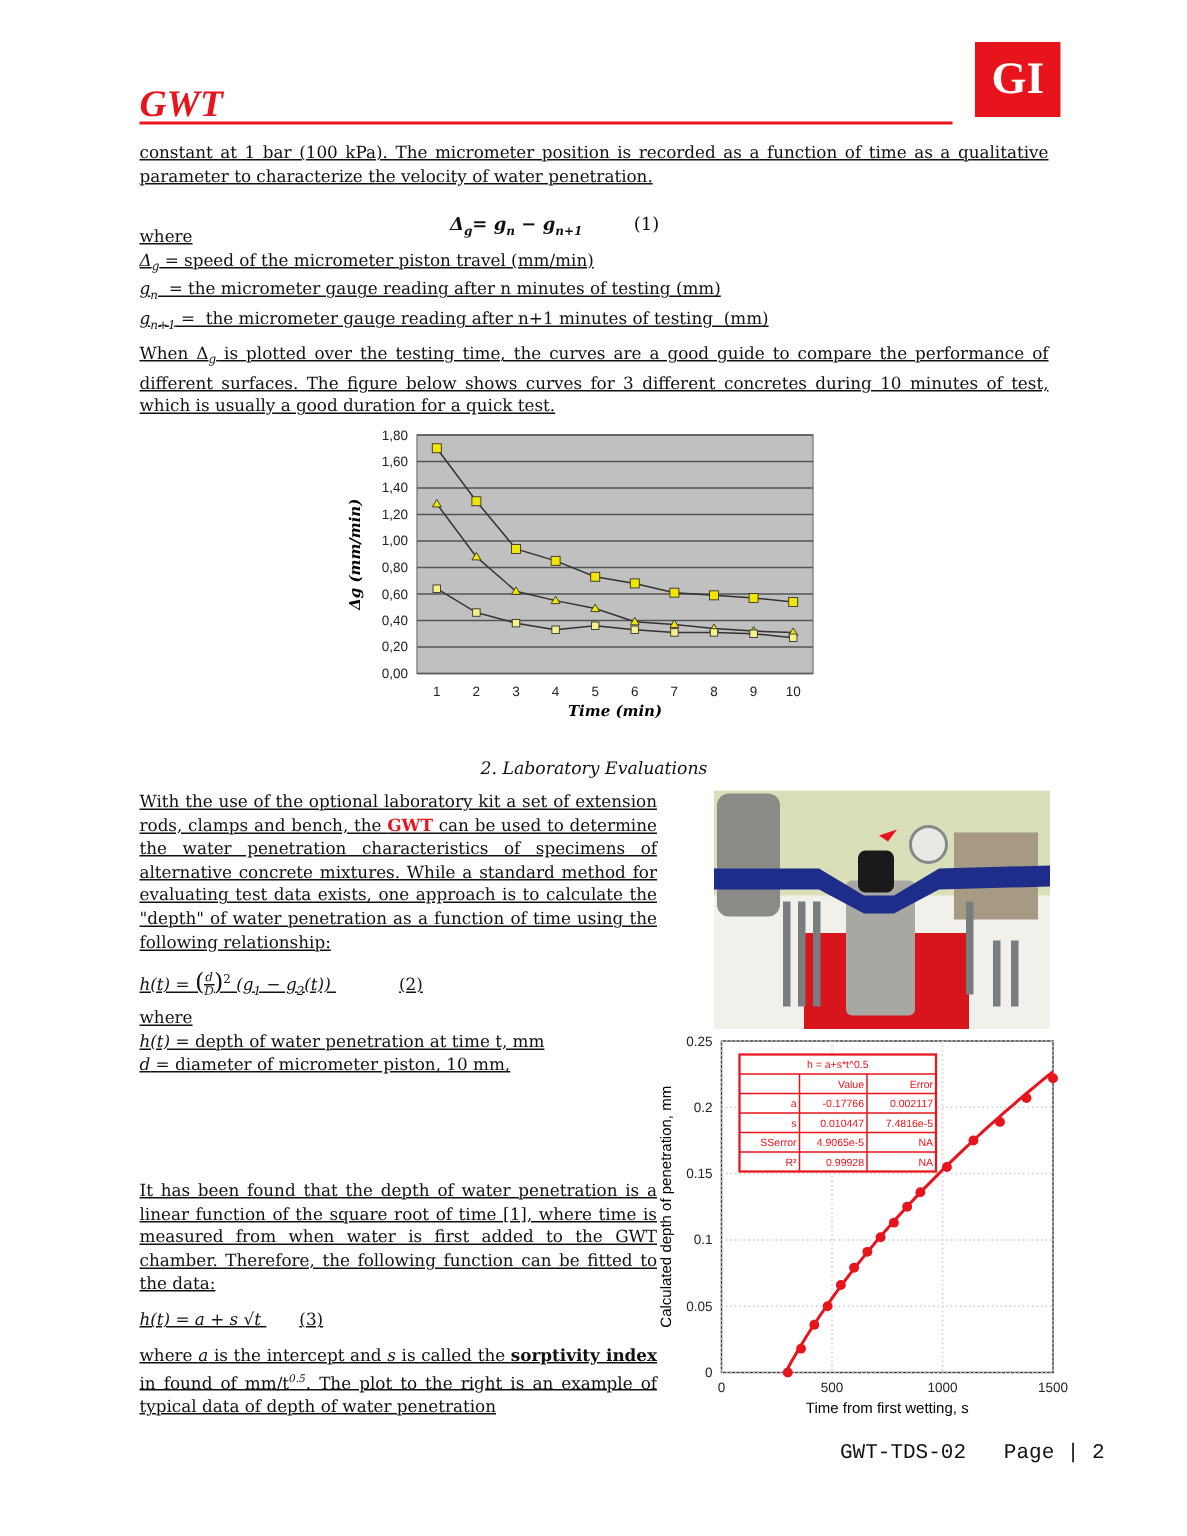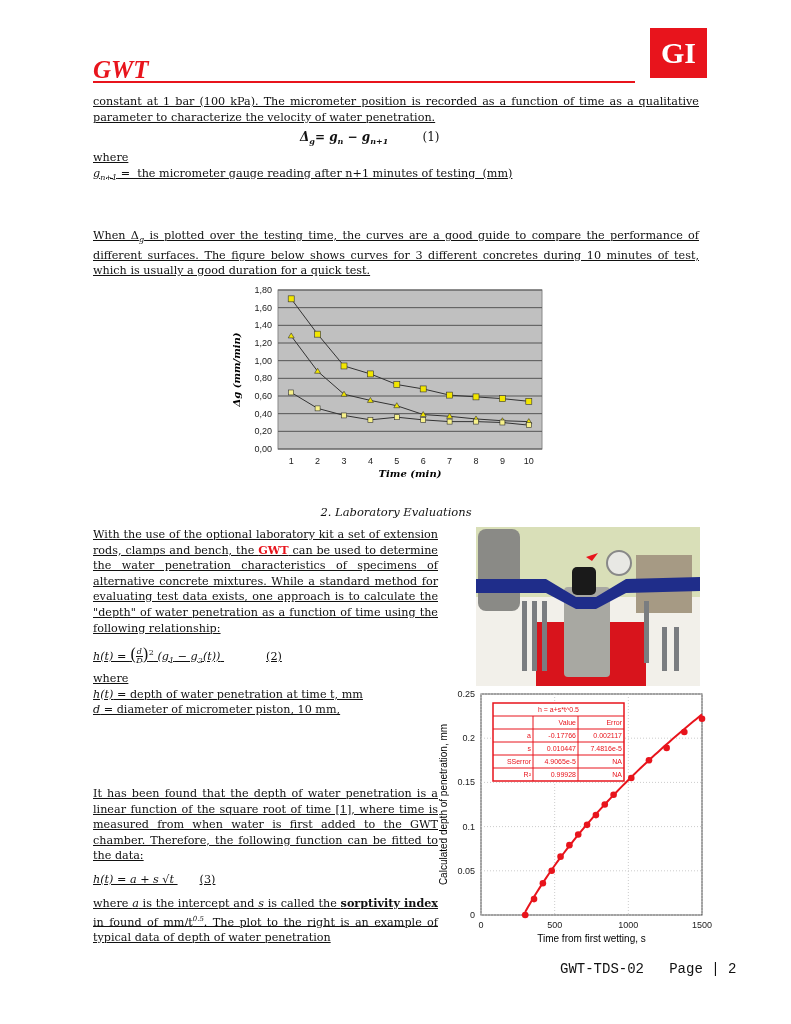--- a/index.html
+++ b/index.html
@@ -5,21 +5,21 @@
   html,body{margin:0;padding:0;background:#fff;}
   body{width:791px;height:1024px;position:relative;overflow:hidden;font-family:"DejaVu Serif","Liberation Serif",serif;color:#111;}
   .abs{position:absolute;}
   .gwt-title{left:93px;top:56px;color:#e8141c;font-style:italic;font-weight:bold;font-size:25px;font-family:"Liberation Serif",serif;}
   .head-rule{left:93px;top:81px;width:542px;height:1.5px;background:#e8141c;}
   .logo{left:634px;top:28px;width:57px;height:50px;background:#e8141c;color:#fff;font-family:"Liberation Serif",serif;font-size:30px;font-weight:bold;display:flex;align-items:center;justify-content:center;margin-left:16px;}
   .txt{font-size:11.2px;line-height:15.6px;text-decoration:underline;}
   .just{text-align:justify;}
   .para{left:93px;width:606px;}
   .para2{left:93px;width:345px;}
-  .eq1{left:300px;top:130px;font-size:12px;font-weight:bold;font-style:italic;}
+  .eq1{left:300px;top:142px;font-size:12px;font-weight:bold;font-style:italic;}
   .eq1 .n{font-style:normal;font-weight:normal;margin-left:30px;}
   sub{font-size:8px;}
   .red{color:#e8141c;font-weight:bold;}
   .sec-head{left:93px;width:606px;top:505px;text-align:center;font-style:italic;font-weight:normal;font-size:11.5px;}
   .footer{left:560px;top:961px;font-family:Liberation Mono, monospace;font-size:14px;}
   .photo{left:476px;top:527px;width:224px;height:159px;}
   #chart1{left:210px;top:282px;}
   #chart2{left:430px;top:686px;}
   .tick{font-family:"Liberation Sans",sans-serif;font-size:9px;fill:#222;}
 </style>
@@ -33,20 +33,22 @@
 <div class="abs txt just para" style="top:94px">constant at 1 bar (100 kPa). The micrometer position is recorded as a function of time as a qualitative parameter to characterize the velocity of water penetration.</div>
 
 <div class="abs eq1">
   <span>Δ</span><sub>g</sub><span>= </span>
   <span>g</span><sub>n</sub><span> − </span><span>g</span><sub>n+1</sub>
   <span class="n">(1)</span>
 </div>
 
 <div class="abs txt para" style="top:150px">
   <div>where</div>
+  <div><i>Δ</i><sub><i>g</i></sub><span> = speed of the micrometer piston travel (mm/min)</span></div>
+  <div><i>g</i><sub><i>n</i></sub><span style="white-space:pre">  = the micrometer gauge reading after n minutes of testing (mm)</span></div>
   <div><i>g</i><sub><i>n+1</i></sub><span style="white-space:pre"> =  the micrometer gauge reading after n+1 minutes of testing  (mm)</span></div>
 </div>
 
 <div class="abs txt just para" style="top:228px">
   <span>When Δ</span><sub><i>g</i></sub><span> is plotted over the testing time, the curves are a good guide to compare the performance of different surfaces. The figure below shows curves for 3 different concretes during 10 minutes of test, which is usually a good duration for a quick test.</span>
 </div>
 
 <svg id="chart1" class="abs" width="340" height="215">
     <rect x="68" y="8" width="264" height="159" fill="#c0c0c0" stroke="#888"></rect>
     <line x1="68" x2="332" y1="167" y2="167" stroke="#555" stroke-width="1"></line>

